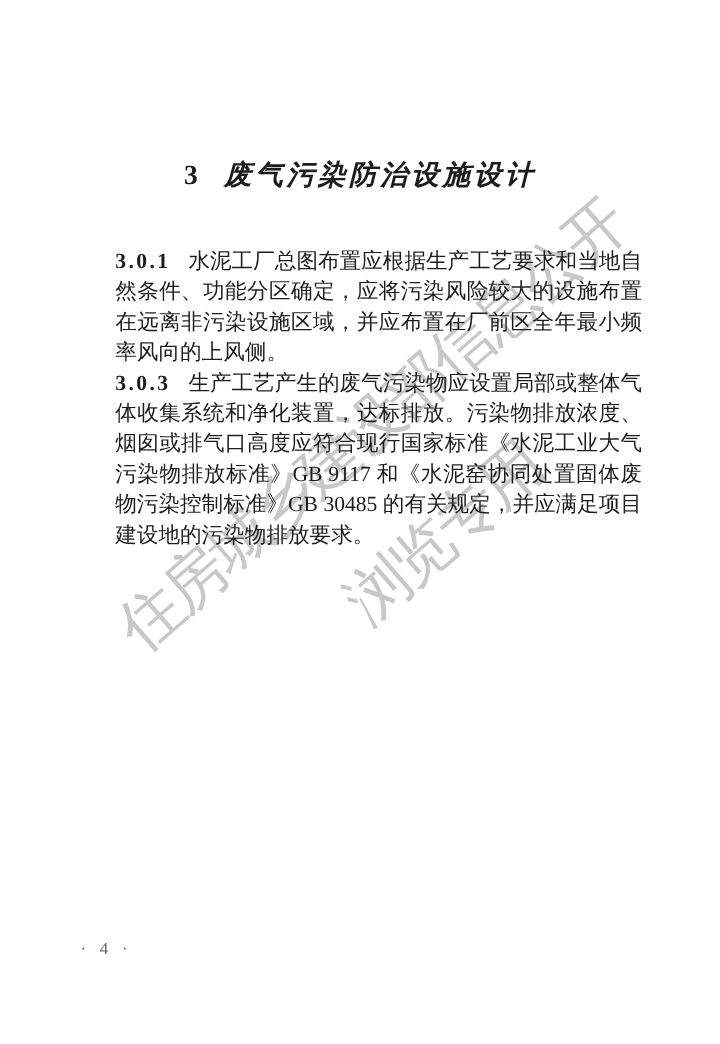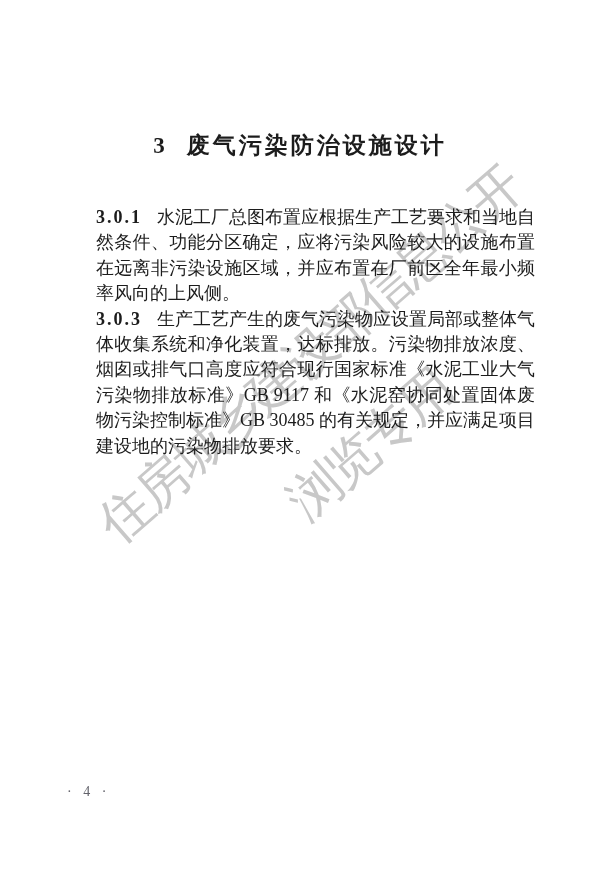--- a/index.html
+++ b/index.html
@@ -37,21 +37,21 @@
     top: 130px;
     left: 0;
     width: 100%;
     text-align: center;
     font-size: 23px;
     font-weight: bold;
     z-index: 2;
   }
   .chapter-heading .num { letter-spacing: 0; }
   .chapter-heading .gap { display: inline-block; width: 22px; }
-  .chapter-heading .name { letter-spacing: 3px; }
+  .chapter-heading .name { letter-spacing: 3px; font-style: italic; }
   
   .body-text {
     position: absolute;
     top: 205px;
     left: 67px;
     width: 468px;
     z-index: 2;
   }
   .clause {
     font-size: 18px;

